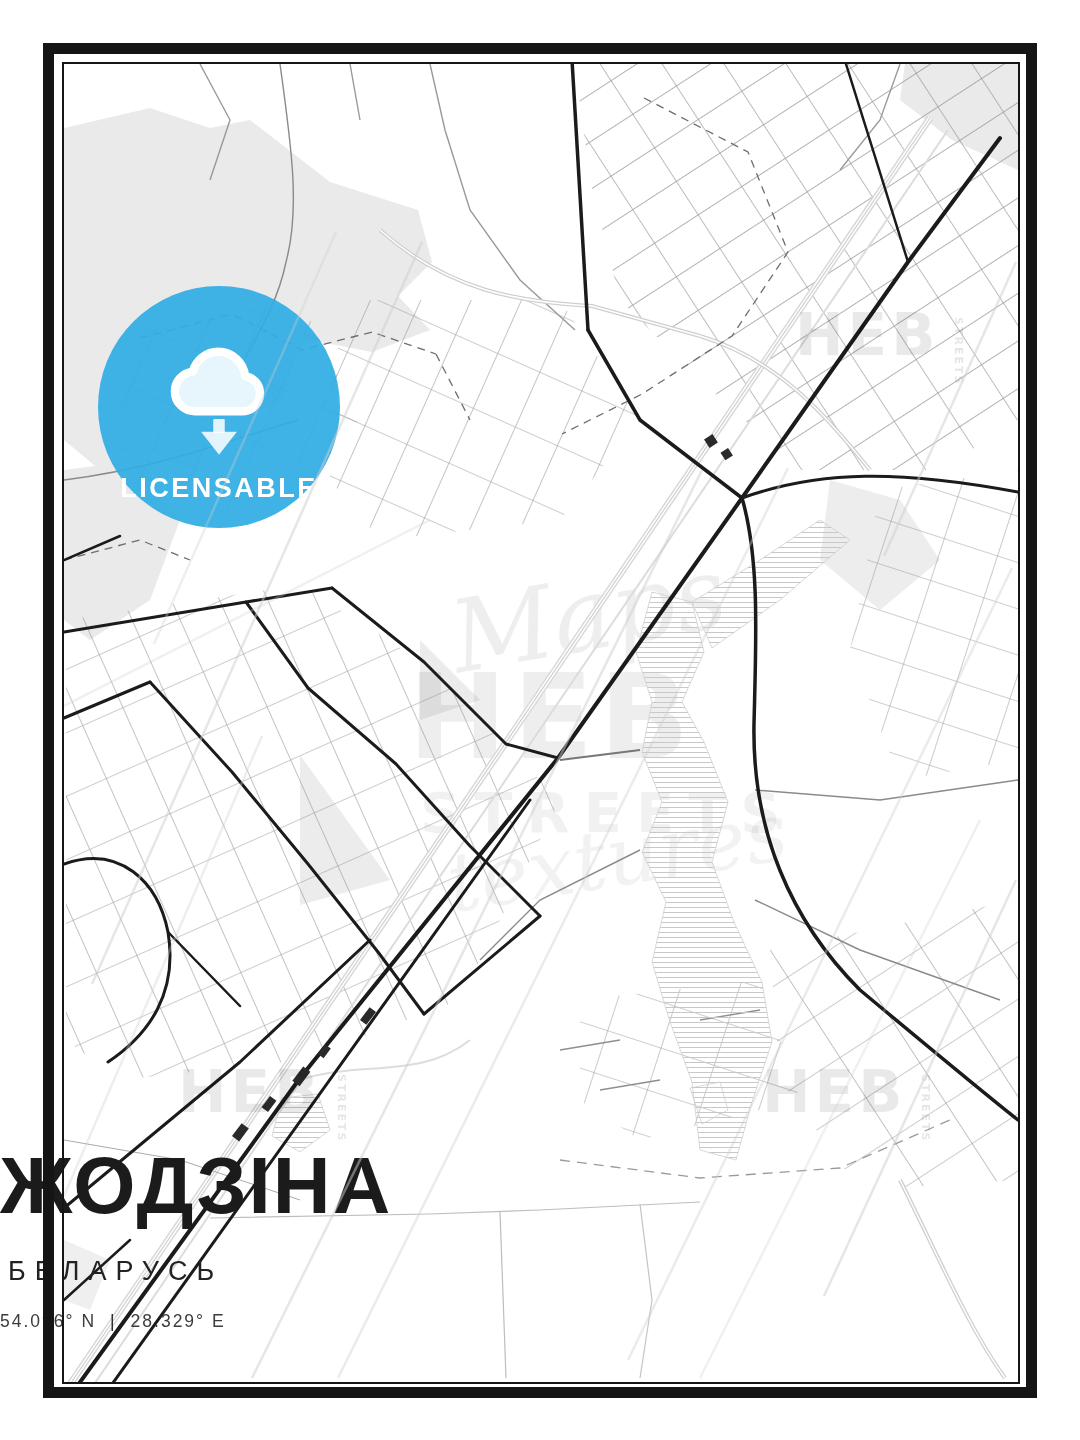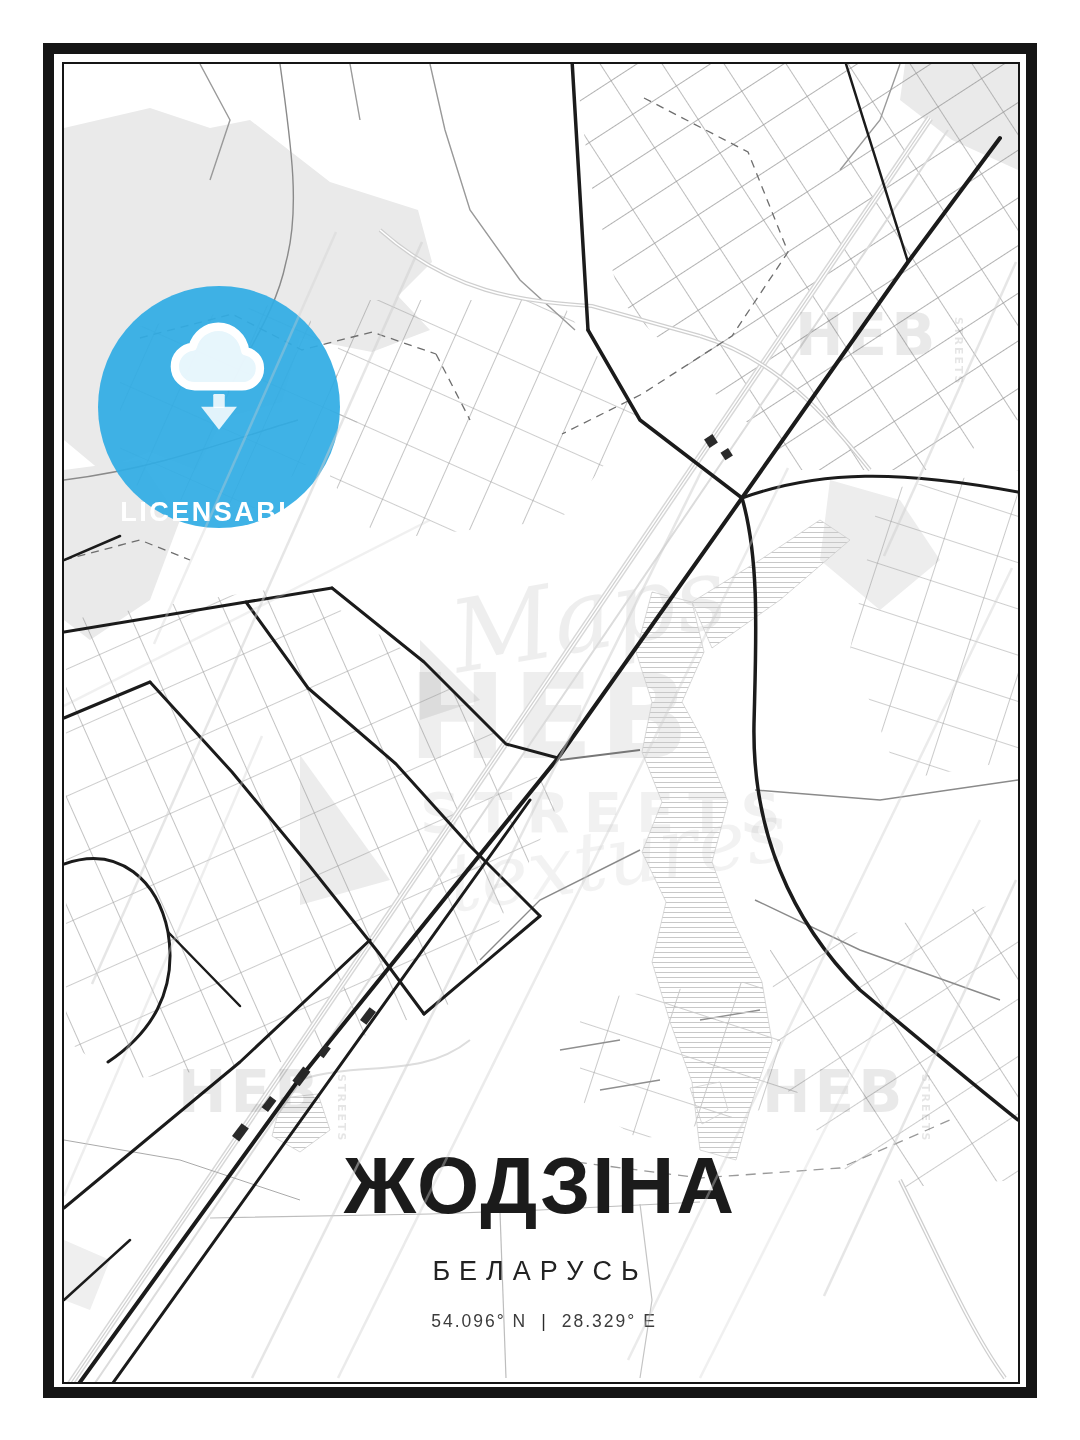--- a/index.html
+++ b/index.html
@@ -4,28 +4,28 @@
 <style>
   html,body{margin:0;padding:0;background:#fff;}
   body{width:1080px;height:1440px;overflow:hidden;font-family:"Liberation Sans",sans-serif;}
   .poster{position:relative;width:1080px;height:1440px;background:#fff;}
   svg.map{position:absolute;left:0;top:0;width:1080px;height:1440px;z-index:1;}
   svg.scratches{position:absolute;left:0;top:0;width:1080px;height:1440px;z-index:5;pointer-events:none;}
   .frame-thick{position:absolute;left:43px;top:43px;right:43px;bottom:42px;border:11px solid #151515;z-index:6;pointer-events:none;}
   .frame-thin{position:absolute;left:62px;top:62px;right:60px;bottom:56px;border:2px solid #151515;z-index:6;pointer-events:none;}
   .badge{position:absolute;left:98px;top:286px;width:242px;height:242px;border-radius:50%;
          background:rgba(48,172,228,0.93);z-index:3;display:flex;flex-direction:column;
-         align-items:center;justify-content:space-between;}
+         align-items:center;justify-content:center;}
   .badge-icon{width:148px;height:128px;margin-top:26px;}
   .badge-label{color:#fff;font-weight:bold;font-size:27px;letter-spacing:2.5px;margin-top:8px;
                font-family:"Liberation Sans",sans-serif;}
-  .title-block{position:absolute;left:0;right:0;top:1146px;text-align:center;z-index:2;color:#191919;}
+  .title-block{position:absolute;left:0;right:0;top:1146px;text-align:left;z-index:2;color:#191919;}
   .city{margin:0;font-weight:bold;font-size:80px;line-height:1;letter-spacing:2px;color:#1b1b1b;}
   .country{margin:30px 8px 0;font-weight:400;font-size:27px;letter-spacing:9px;color:#222;}
-  .coords{margin-top:24px;font-size:17.5px;letter-spacing:2px;color:#3c3c3c;padding-left:8px;}
+  .coords{margin-top:24px;font-size:17.5px;letter-spacing:2px;color:#3c3c3c;}
   .coords .sep{margin:0 14px;color:#2a2a2a;}
   .wm-script{font-family:"DejaVu Serif",serif;font-style:italic;}
   .wm-bold{font-family:"DejaVu Sans",sans-serif;font-weight:bold;}
 </style>
 </head>
 <body>
 
 <div class="poster">
 
   <svg class="map" viewBox="0 0 1080 1440">

